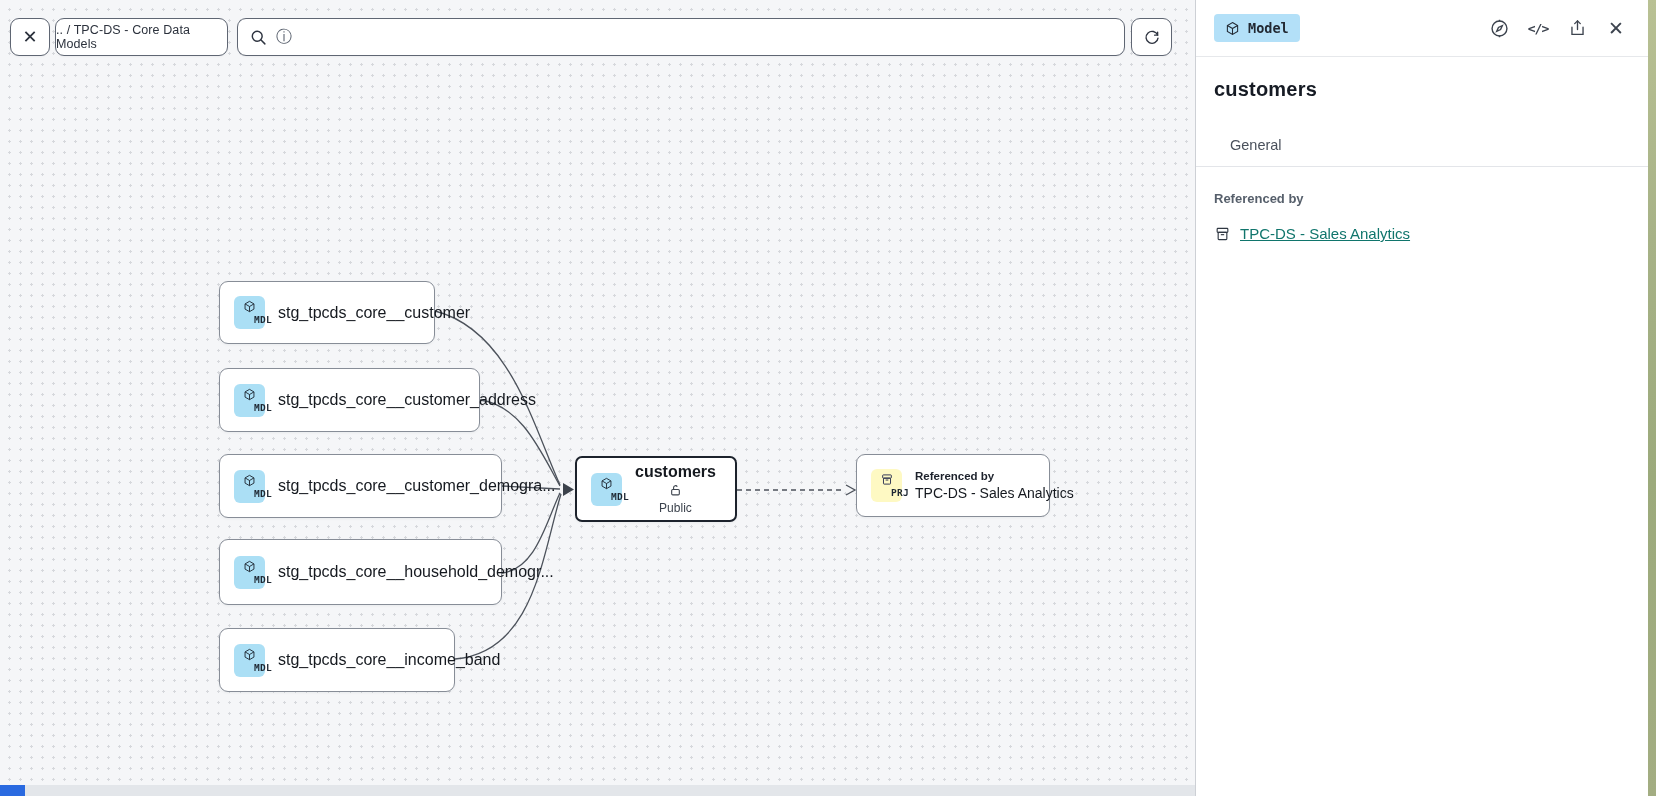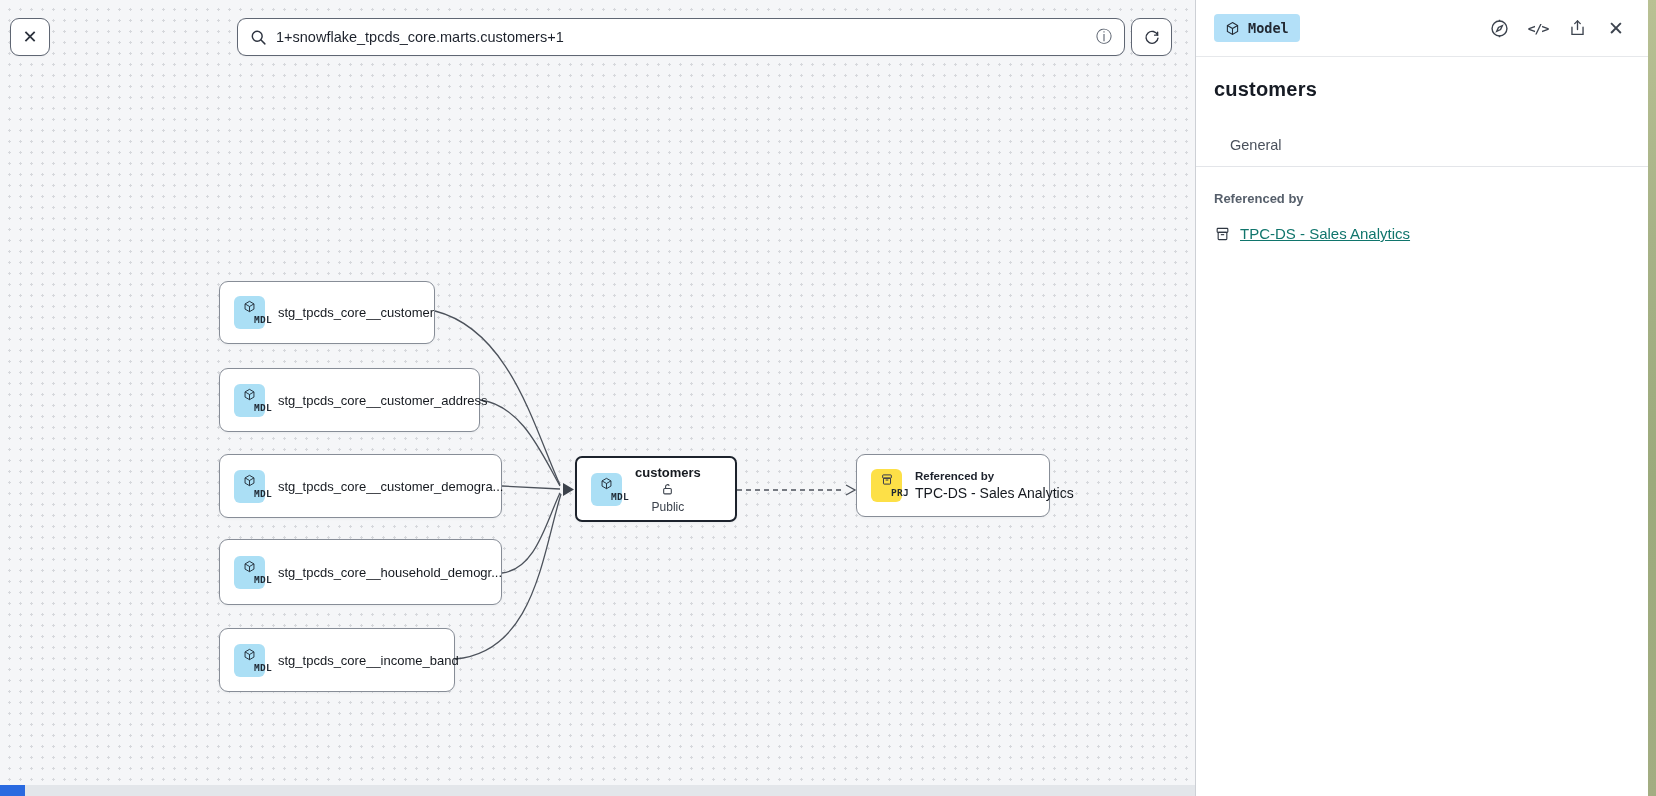--- a/index.html
+++ b/index.html
@@ -39,23 +39,23 @@
     position:absolute; background:#fff; border:1px solid #878d97; border-radius:9px;
     display:flex; align-items:center; padding:0 14px; gap:13px;
     box-shadow:0 1px 3px rgba(25,30,40,.05); cursor:pointer;
   }
   .node.selected { border:2px solid #1c222c; border-radius:7px; }
   .nbadge {
     width:31px; height:33px; border-radius:6px; background:#abdff5;
     display:flex; flex-direction:column; align-items:center; justify-content:center;
     gap:1px; flex:none; color:#1e2833;
   }
-  .nbadge.prj { background:#fde047;align-items:center; }
+  .nbadge.prj { background:#fef9c3;align-items:center; }
   .nbadge .btxt { font-family:"DejaVu Sans Mono", monospace; font-size:9.5px; font-weight:bold; letter-spacing:.3px;margin-left:27px; }
-  .nlabel { font-size:13px; color:#15191f; white-space:nowrap; }
+  .nlabel { font-size:16px; color:#15191f; white-space:nowrap; }
   .nstack { display:flex; flex-direction:column; gap:3px; }
   .nsub { display:flex; align-items:center; gap:5px; font-size:12px; color:#3c434d;flex-direction:column; }
   .nmini { font-size:11.5px; font-weight:bold; color:#1c212b; }
   .nmain { font-size:14px; color:#15191f; white-space:nowrap; }
 
   #node1 { left:219px; top:281px; width:216px; height:63px; }
   #node2 { left:219px; top:368px; width:261px; height:64px; }
   #node3 { left:219px; top:454px; width:283px; height:64px; }
   #node4 { left:219px; top:539px; width:283px; height:66px; }
   #node5 { left:219px; top:628px; width:236px; height:64px; }
@@ -134,28 +134,30 @@
         <path d="M737,490 L845,490" stroke-dasharray="5 4"></path>
         <path d="M846,485 L855,490 L846,495"></path>
       </g>
       <polygon points="563,483 574,489.5 563,496" fill="#3c424b"></polygon>
     </svg>
 
     <div class="toolbar">
       <div class="tbox btn-close">
         <span>✕</span>
       </div>
+      <div class="tbox breadcrumb-box">
+        <span>.. / TPC-DS - Core Data Models</span>
+      </div>
       <div class="tbox search-box">
         <span>
           <svg width="17" height="17" viewBox="0 0 20 20">
               <circle cx="8.5" cy="8.5" r="5.8" fill="none" stroke="#2e3440" stroke-width="1.7"></circle>
               <line x1="13" y1="13" x2="17.5" y2="17.5" stroke="#2e3440" stroke-width="1.7" stroke-linecap="round"></line>
             </svg>
         </span>
-        <input type="text" value="1+snowflake_tpcds_core.marts.customers+1" style="">
         <span class="info-glyph">ⓘ</span>
       </div>
       <div class="tbox btn-refresh">
         <span>
           <svg width="18" height="18" viewBox="0 0 24 24" fill="none" stroke="#2e3440" stroke-width="1.8" stroke-linecap="round">
             <path d="M19.5 9.5 A8 8 0 1 0 20 13.5"></path>
             <polyline points="15.5,9.5 19.5,9.5 19.5,5.5"></polyline>
           </svg>
         </span>
       </div>

